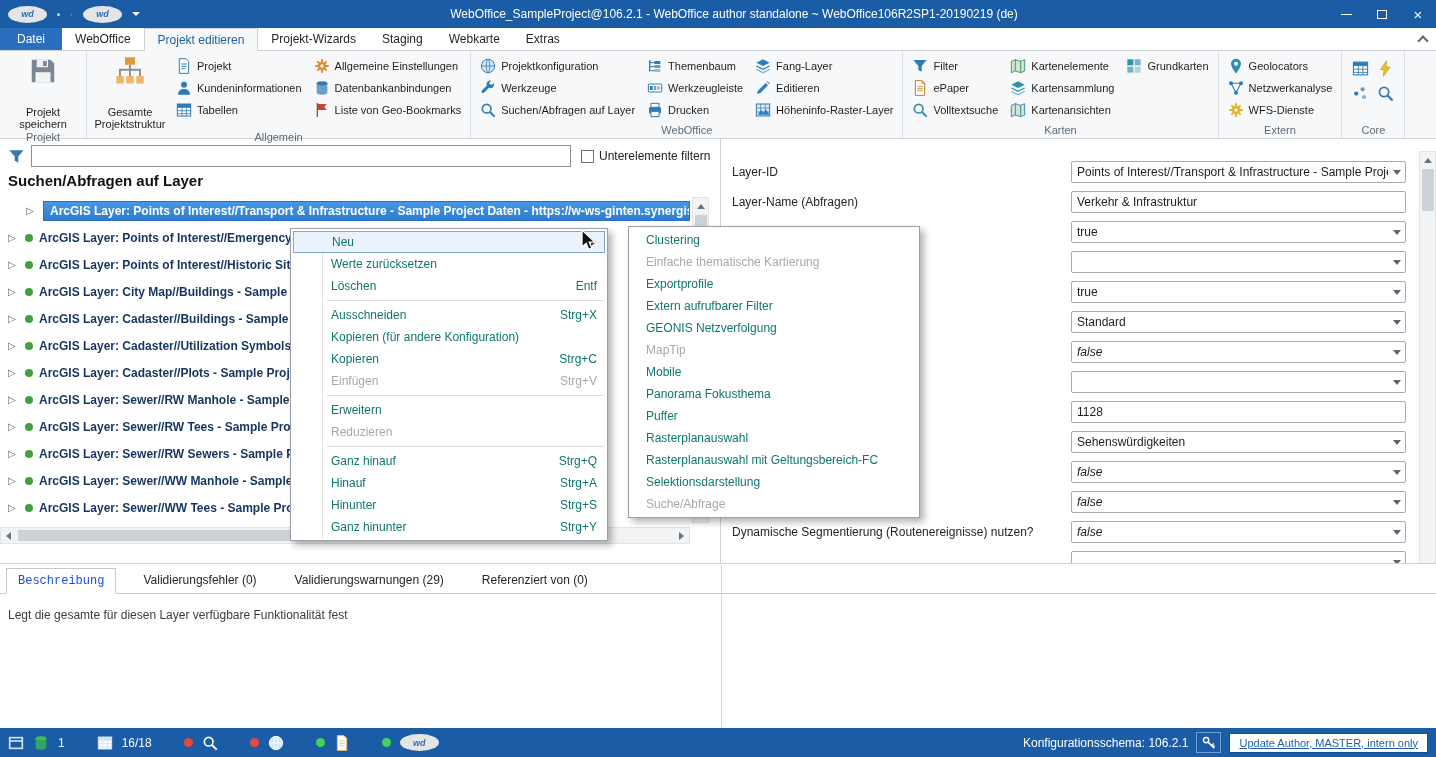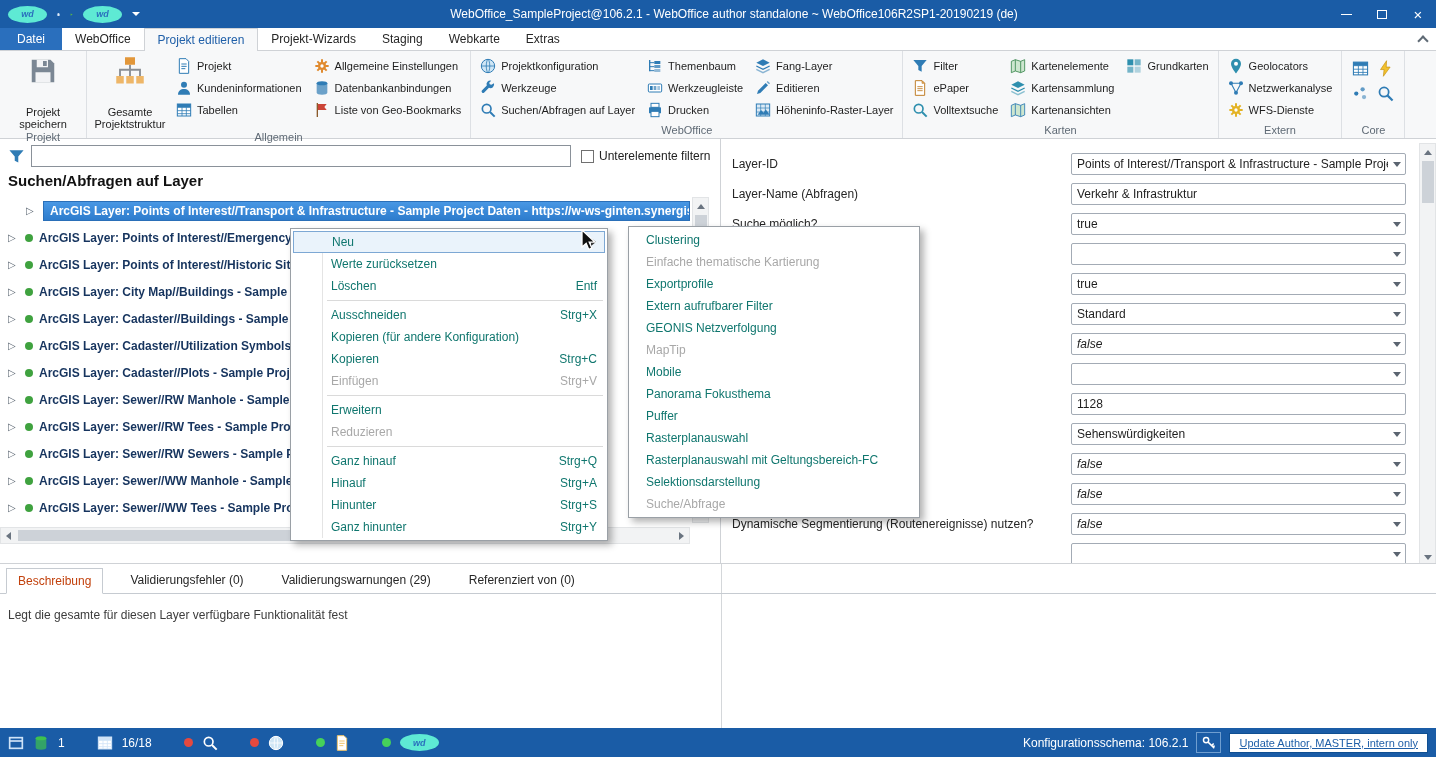--- a/index.html
+++ b/index.html
@@ -5,21 +5,21 @@
   * { margin:0; padding:0; box-sizing:border-box; }
   body { background:#444; }
   .page { position:relative; width:1436px; height:757px; background:#fff; overflow:hidden;
           font-family:"Liberation Sans","DejaVu Sans",sans-serif; font-size:12px; color:#222; }
 
   
   .titlebar { position:absolute; top:0; left:0; right:0; height:28px; background:#1a5ca6;
               display:flex; align-items:center; color:#fff; z-index:5; }
   .qat { display:flex; align-items:center; gap:10px; padding-left:8px; width:140px; flex:none; }
   .qat .ic { width:15px; height:15px; }
-  .wd-badge { width:39px; height:17px; border-radius:50%; background:#5eead4; color:#2a6fbd;
+  .wd-badge { width:39px; height:17px; border-radius:50%; background:#e5e5e5; color:#2a6fbd;
               font-weight:bold; font-style:italic; font-size:9px; display:flex; align-items:center;
               justify-content:center; flex:none; }
   .qat-chev { width:0; height:0; border-left:4px solid transparent; border-right:4px solid transparent;
               border-top:4px solid #fff; }
   .win-title { flex:1; text-align:center; white-space:nowrap; overflow:hidden; font-size:12px; }
   .winbtns { display:flex; flex:none; }
   .winbtn { width:36px; height:28px; display:flex; align-items:center; justify-content:center; font-size:15px; }
   .min-bar { width:11px; height:1px; background:#fff; display:inline-block; }
   .max-box { width:10px; height:9px; border:1px solid #fff; display:inline-block; }
 
@@ -76,41 +76,41 @@
              border:1px solid #e2e4e6; }
   .vthumb { position:absolute; top:17px; left:2px; width:12px; height:88px; background:#cdd2d8; }
   .arr { position:absolute; width:0; height:0; }
   .arr-up { left:4px; top:6px; border-left:4px solid transparent; border-right:4px solid transparent; border-bottom:5px solid #6a7480; }
   .arr-dn { left:4px; bottom:6px; border-left:4px solid transparent; border-right:4px solid transparent; border-top:5px solid #6a7480; }
   .hscroll { position:absolute; left:0; top:388px; width:690px; height:17px; background:#f2f3f4; border:1px solid #e2e4e6; }
   .hthumb { position:absolute; left:17px; top:2px; width:428px; height:11px; background:#cdd2d8; }
   .arr-lf { top:4px; left:5px; border-top:4px solid transparent; border-bottom:4px solid transparent; border-right:5px solid #6a7480; }
   .arr-rt { top:4px; right:5px; border-top:4px solid transparent; border-bottom:4px solid transparent; border-left:5px solid #6a7480; }
 
-  .right-pane { position:absolute; left:722px; top:4px; width:714px; height:424px; overflow:hidden; }
+  .right-pane { position:absolute; left:722px; top:12px; width:714px; height:424px; overflow:hidden; }
   .props { position:absolute; left:10px; top:6px; right:30px; }
   .prop-row { height:30px; display:flex; align-items:center; }
   .prop-label { flex:1; color:#262626; white-space:nowrap; overflow:hidden; padding-right:8px; }
   .prop-control { width:335px; height:22px; border:1px solid #a3abb5; background:#fff; border-radius:2px;
                   display:flex; align-items:center; flex:none; }
   .prop-value { flex:1; padding:0 5px; white-space:nowrap; overflow:hidden; color:#1e1e1e; }
   .italic .prop-value { font-style:italic; }
   .chev-box { width:17px; height:100%; display:flex; align-items:center; justify-content:center; flex:none; }
   .chev { width:0; height:0; border-left:4px solid transparent; border-right:4px solid transparent; border-top:5px solid #5a6470; }
   .textfield .chev-box { visibility:hidden; }
   .rvscroll { position:absolute; right:0; top:0; width:17px; height:424px; background:#f2f3f4; border:1px solid #e2e4e6; }
   .rvthumb { position:absolute; top:17px; left:2px; width:12px; height:42px; background:#cdd2d8; }
 
   
   .bottom-panel { position:absolute; top:563px; left:0; width:1436px; height:165px; background:#fff;
                   border-top:1px solid #cfd2d6; }
   .btabs-line { position:absolute; top:29px; left:0; right:0; height:1px; background:#c6cbd1; z-index:1; }
   .btabs { position:absolute; left:6px; top:4px; display:flex; gap:16px; z-index:2; }
   .btab { height:26px; line-height:25px; padding:0 11px; color:#262626; white-space:nowrap; background:transparent; }
-  .btab.active { border:1px solid #c6cbd1; border-bottom:1px solid #fff; background:#fff; color:#c2410c; }
+  .btab.active { border:1px solid #c6cbd1; border-bottom:1px solid #fff; background:#fff; color:#1d4ed8;font-family:Liberation Mono, monospace; }
   .bdesc { position:absolute; left:8px; top:44px; color:#3c3c3c; }
   .bdivider { position:absolute; left:721px; top:0; bottom:0; width:1px; background:#d4d7da; }
 
   
   .statusbar { position:absolute; left:0; top:728px; width:1436px; height:29px; background:#1a5ca6;
                color:#fff; display:flex; align-items:center; padding:0 8px; gap:9px; z-index:5; }
   .statusbar .ic { width:16px; height:16px; flex:none; }
   .sb-dot { width:9px; height:9px; border-radius:50%; flex:none; }
   .dot-red { background:#e5493f; } .dot-green { background:#46d15a; }
   .sb-gap { width:14px; flex:none; }

